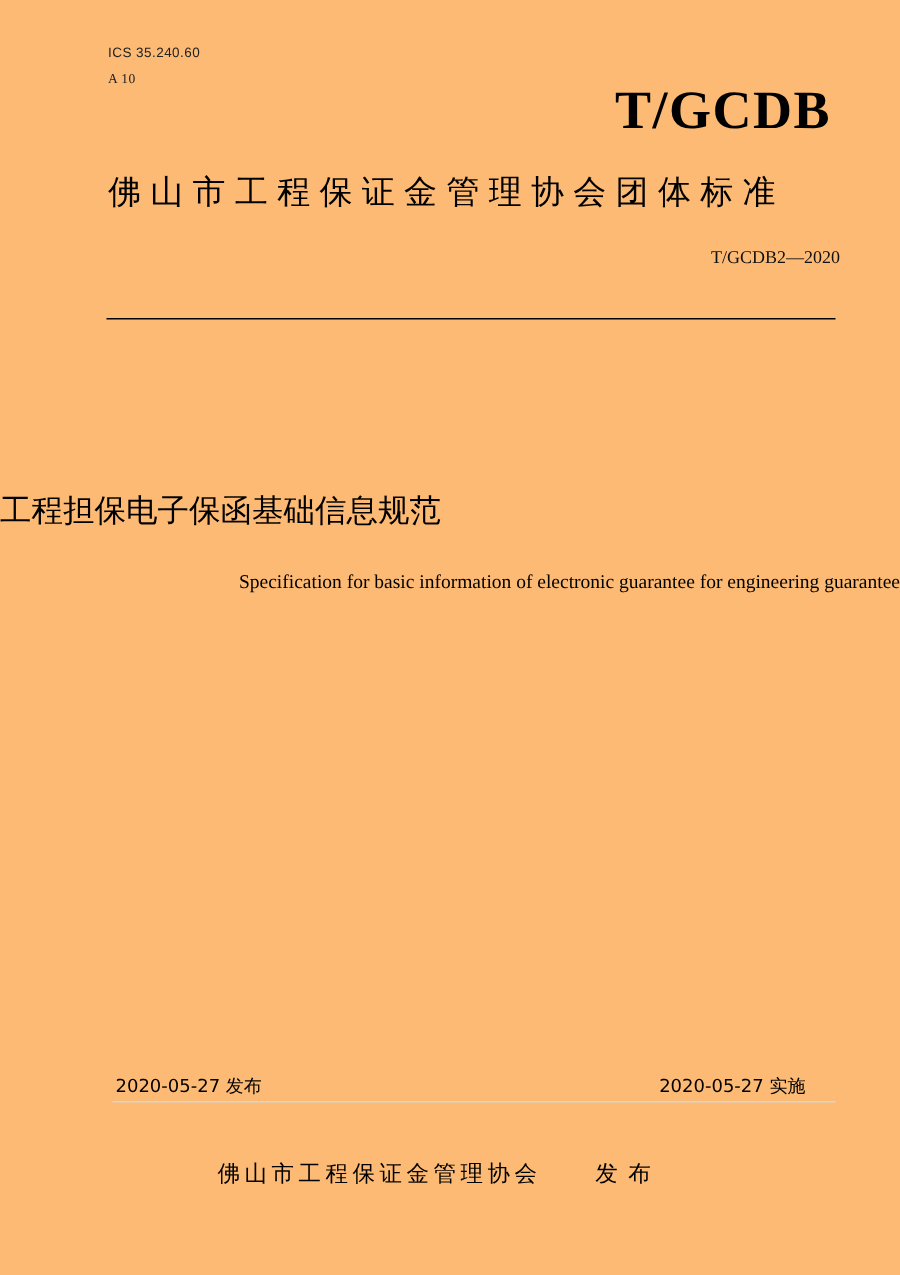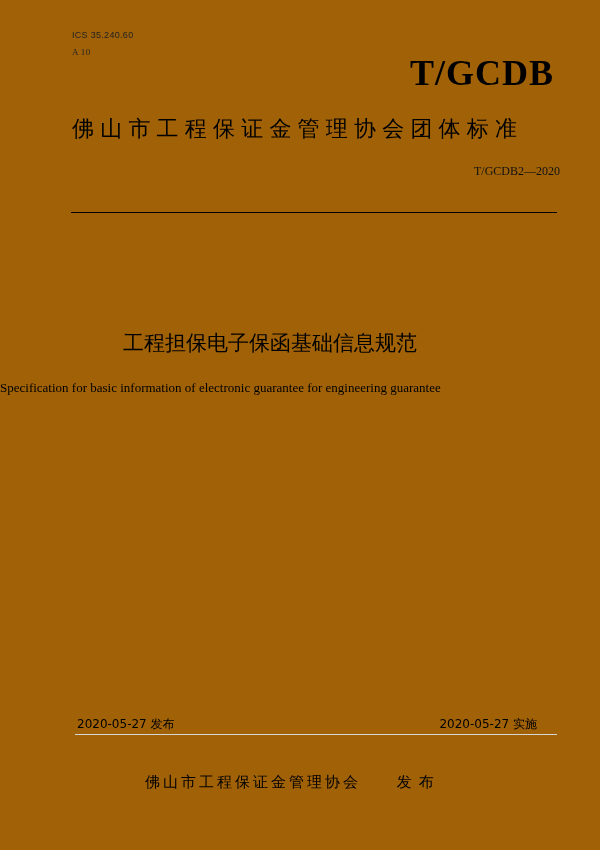--- a/index.html
+++ b/index.html
@@ -12,21 +12,21 @@
       height: 850px;
       position: relative;
       overflow: hidden;
       color: #000;
       font-family: "DejaVu Sans", sans-serif;
     }
     .page {
       position: absolute;
       left: 0; top: 0;
       width: 600px; height: 850px;
-      background: #a16207;
+      background: #fdba74;
     }
     .ics {
       position: absolute;
       left: 72px; top: 29px;
       font-family: "Liberation Sans", sans-serif;
       font-size: 9px;
       line-height: 12px;
       color: #222;
       letter-spacing: 0.3px;
     }
@@ -72,36 +72,35 @@
       position: absolute;
       left: 71px; top: 212px;
       width: 486px;
       height: 0;
       border-top: 1.3px solid #000;
     }
     .doc-title-cn {
       position: absolute;
       left: 0; width: 540px;
       top: 328px;
-      text-align: center;
-      font-family: Liberation Serif, serif;
+      font-family: Liberation Mono, monospace;
       font-size: 21px;
       line-height: 30px;
       color: #000;
       padding-left: 0px;
     }
     .doc-title-cn span {
       display: inline-block;
       margin-left: -0px;
     }
     .doc-title-en {
       position: absolute;
       left: 0; width: 600px;
       top: 379px;
-      text-align: left;
+      text-align: right;
       font-family: "Liberation Serif", serif;
       font-size: 13px;
       line-height: 18px;
       color: #000;
     }
     .date-row {
       position: absolute;
       left: 75px; top: 715px;
       width: 482px;
       height: 20px;

